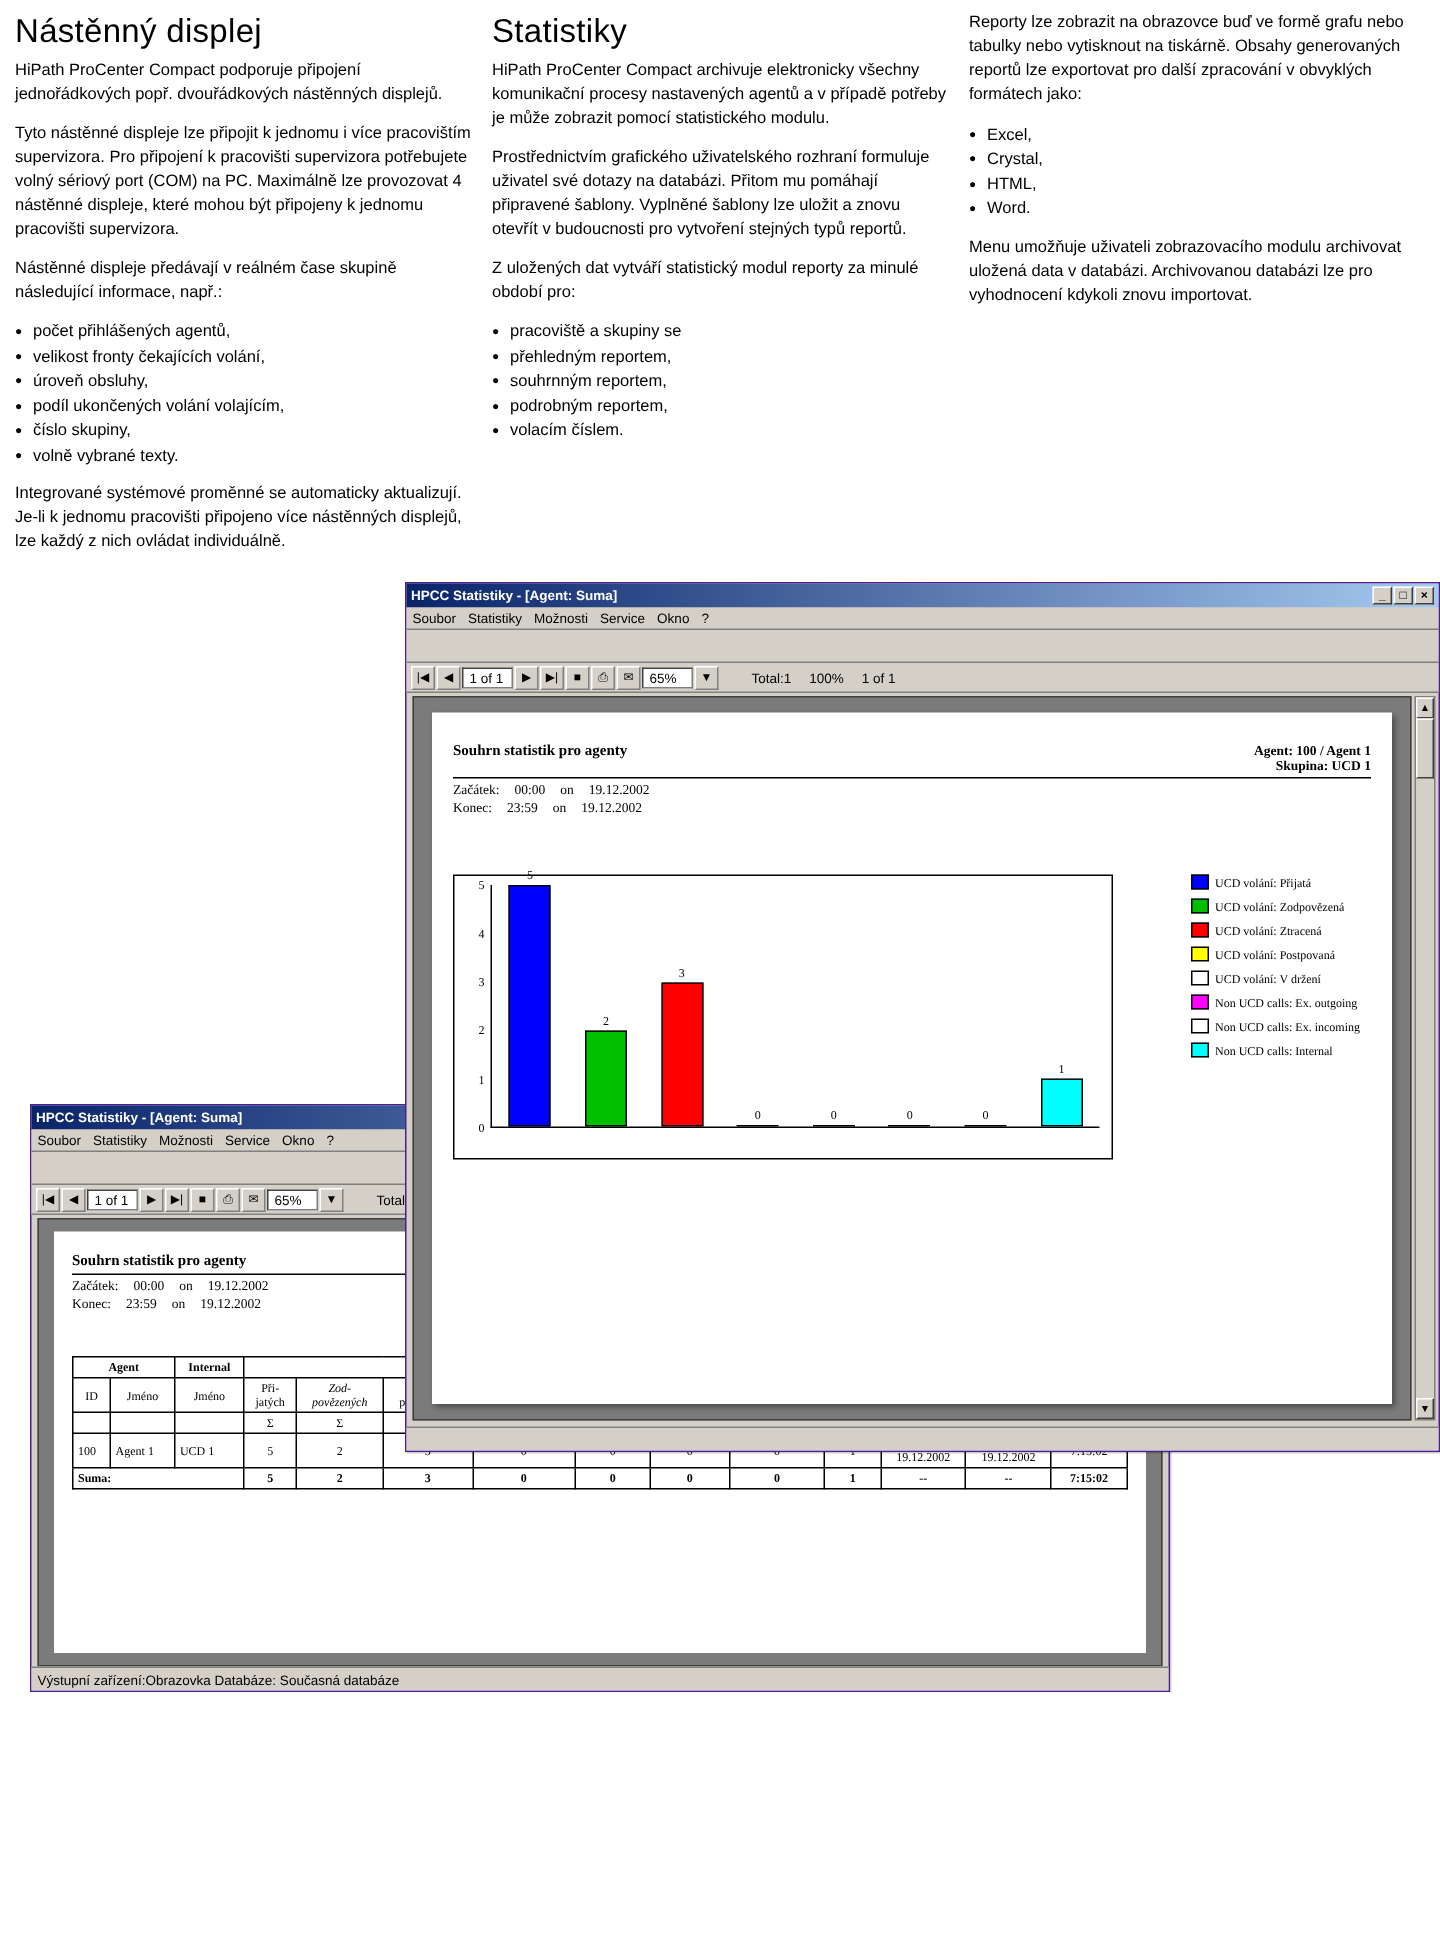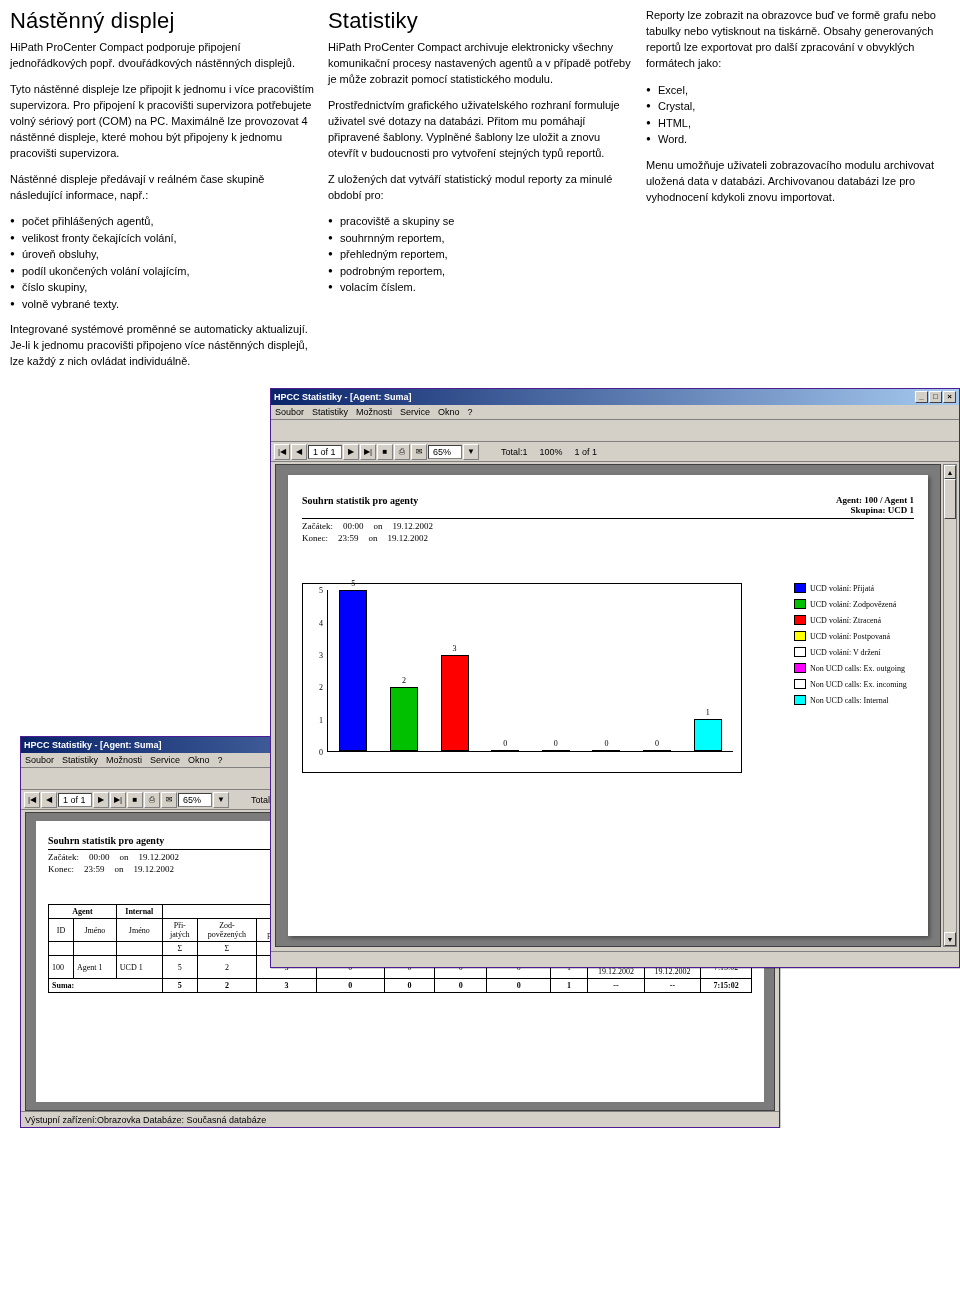--- a/index.html
+++ b/index.html
@@ -91,22 +91,22 @@
       <p>Integrované systémové proměnné se automaticky aktualizují. Je-li k jednomu pracovišti připojeno více nástěnných displejů, lze každý z nich ovládat individuálně.</p>
     </div>
 
     <div class="col">
       <h2>Statistiky</h2>
       <p>HiPath ProCenter Compact archivuje elektronicky všechny komunikační procesy nastavených agentů a v případě potřeby je může zobrazit pomocí statistického modulu.</p>
       <p>Prostřednictvím grafického uživatelského rozhraní formuluje uživatel své dotazy na databázi. Přitom mu pomáhají připravené šablony. Vyplněné šablony lze uložit a znovu otevřít v budoucnosti pro vytvoření stejných typů reportů.</p>
       <p>Z uložených dat vytváří statistický modul reporty za minulé období pro:</p>
       <ul>
         <li>pracoviště a skupiny se</li>
+        <li>přehledným reportem,</li>
         <li>souhrnným reportem,</li>
-        <li>přehledným reportem,</li>
         <li>podrobným reportem,</li>
         <li>volacím číslem.</li>
       </ul>
     </div>
 
     <div class="col">
       <p>Reporty lze zobrazit na obrazovce buď ve formě grafu nebo tabulky nebo vytisknout na tiskárně. Obsahy generovaných reportů lze exportovat pro další zpracování v obvyklých formátech jako:</p>
       <ul>
         <li>Excel,</li>
         <li>Crystal,</li>
@@ -188,21 +188,21 @@
               <th colspan="5">UCD volání</th>
               <th colspan="3">Non UCD calls</th>
               <th colspan="3">Attendance times</th>
             </tr>
             <tr id="tbl-heads-1">
                   <th style="white-space: pre-line;">ID</th>
                   <th style="white-space: pre-line;">Jméno</th>
                   <th style="white-space: pre-line;">Jméno</th>
                   <th style="white-space: pre-line;">Při-
 jatých</th>
-                  <th style="white-space: pre-line;">Zod-
+                  <th style="white-space: pre-line; font-style: italic;">Zod-
 povězených</th>
                   <th style="white-space: pre-line;">Ubr-
 povězených</th>
                   <th style="white-space: pre-line;">Postpovaných</th>
                   <th style="white-space: pre-line;">Držených
 h</th>
                   <th style="white-space: pre-line;">Ext.
 odchozích</th>
                   <th style="white-space: pre-line;">Ext. příchozí
 ních</th>

